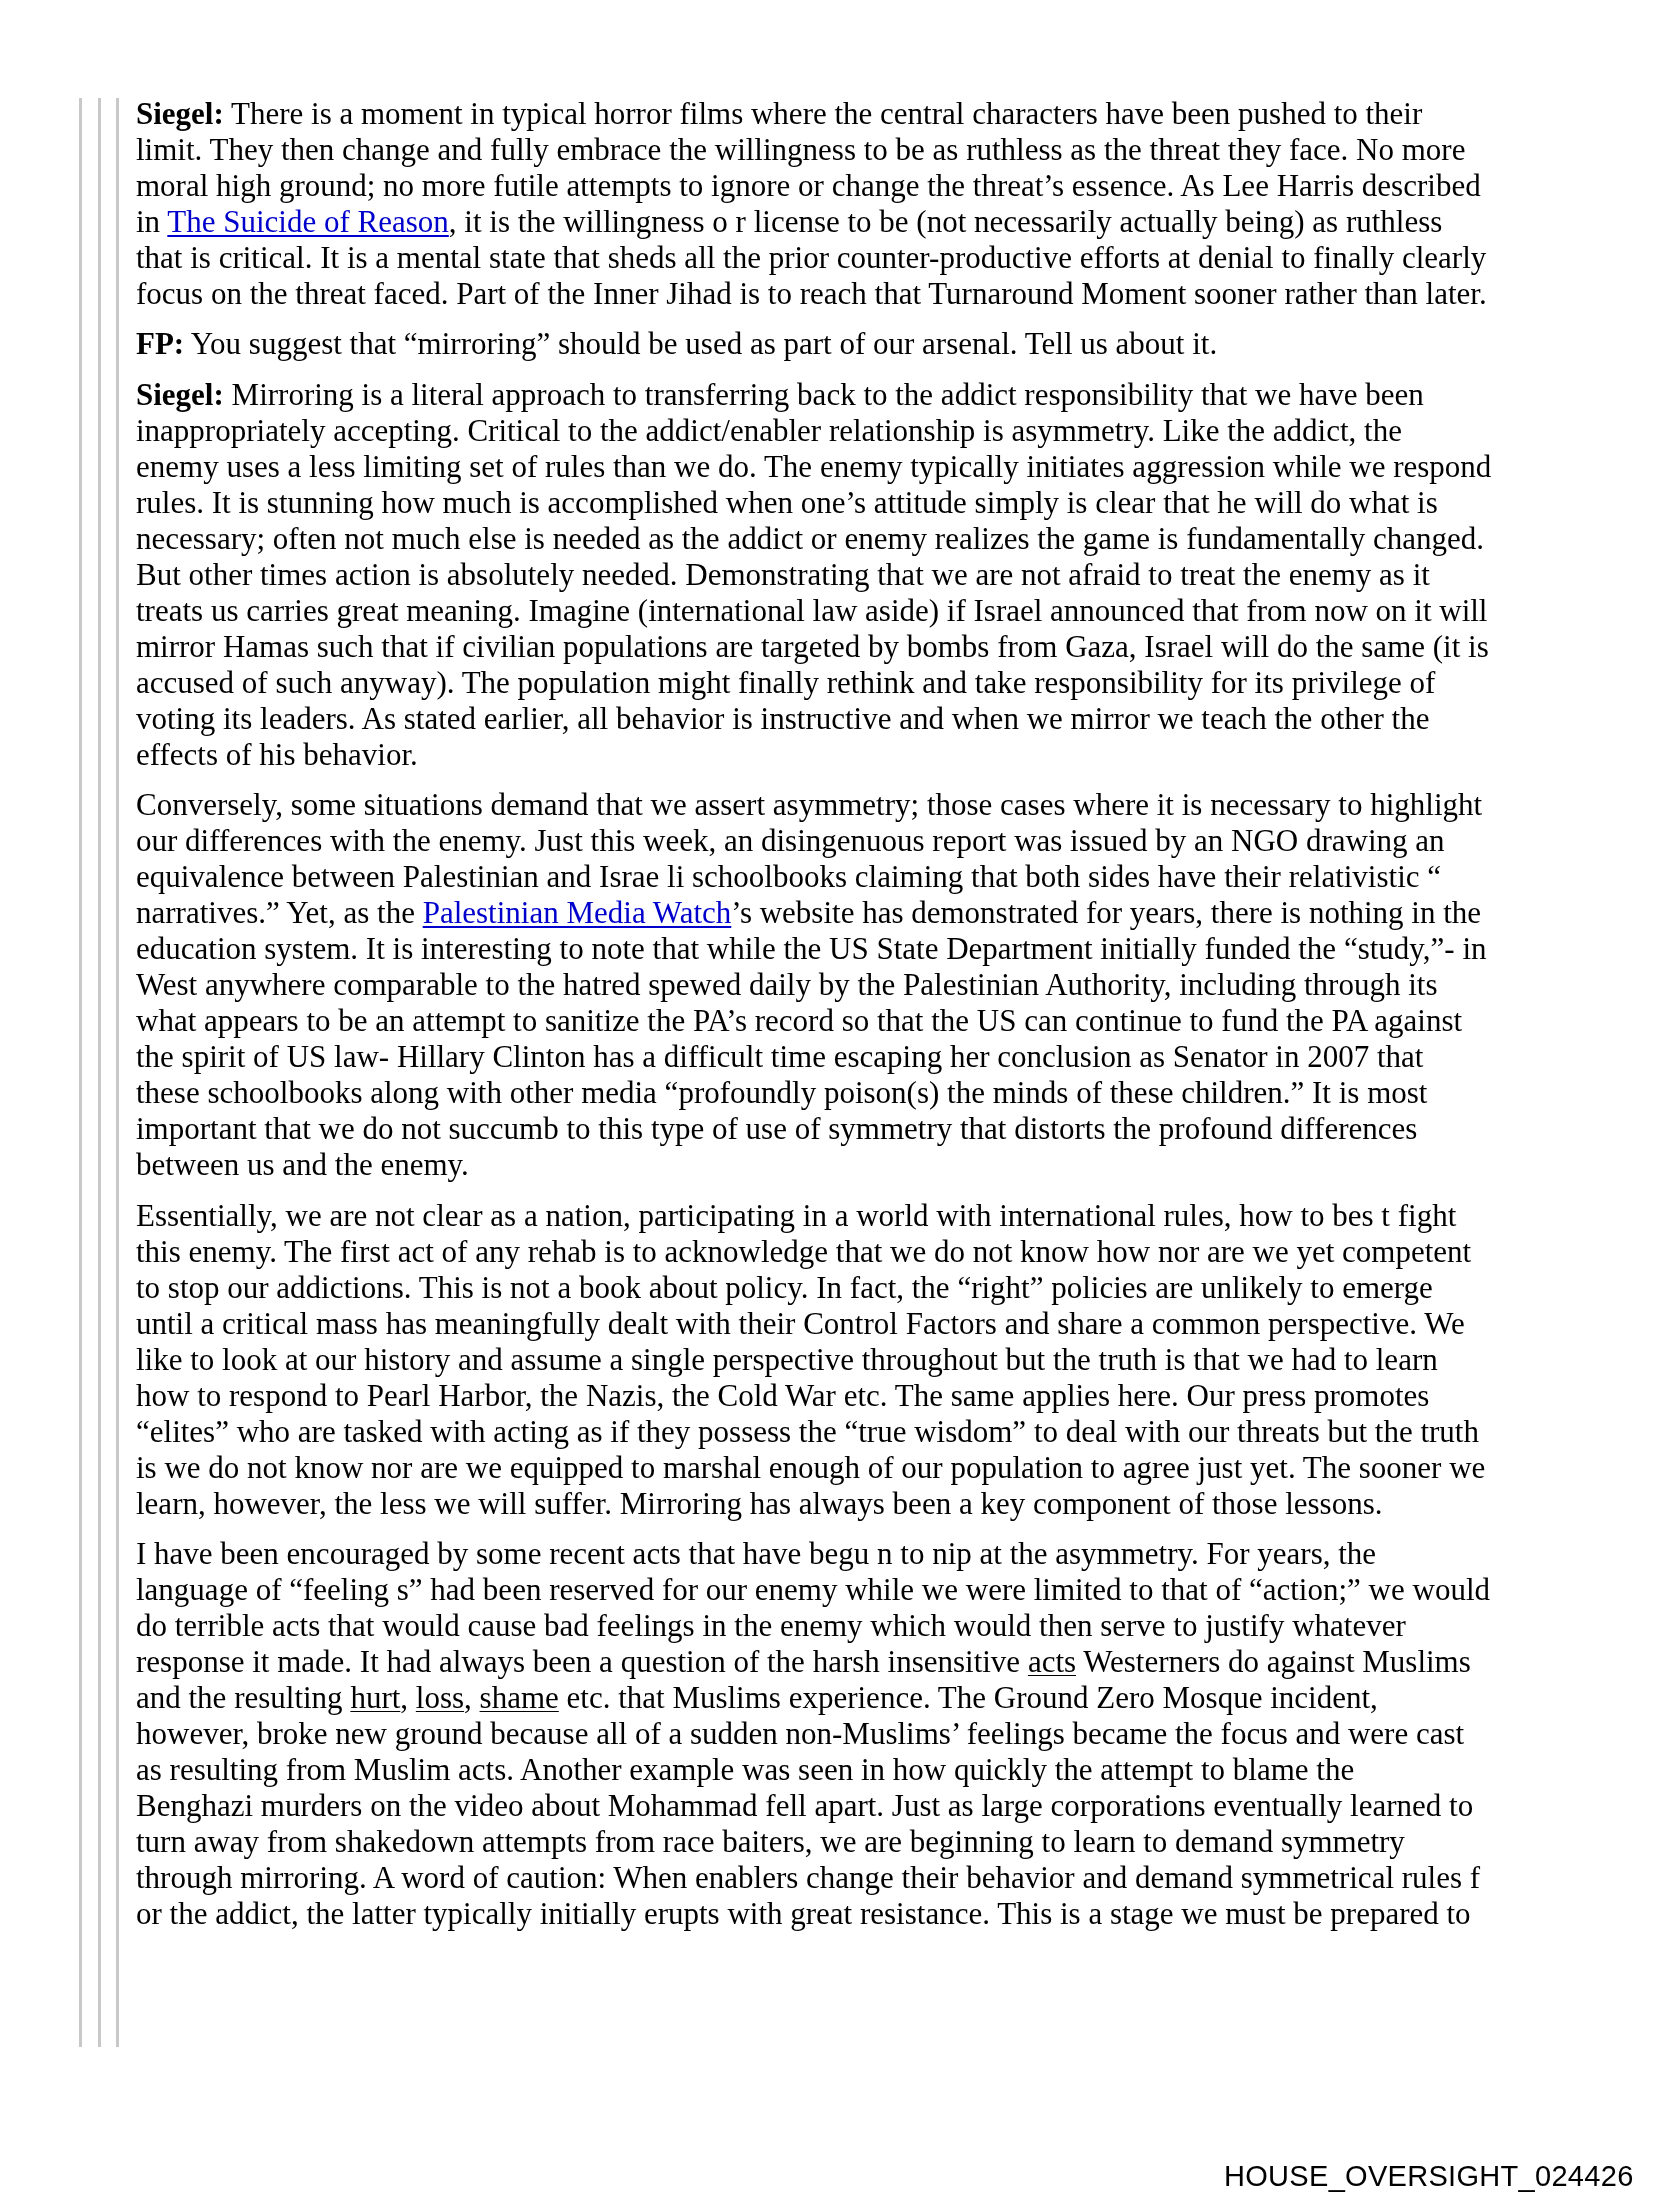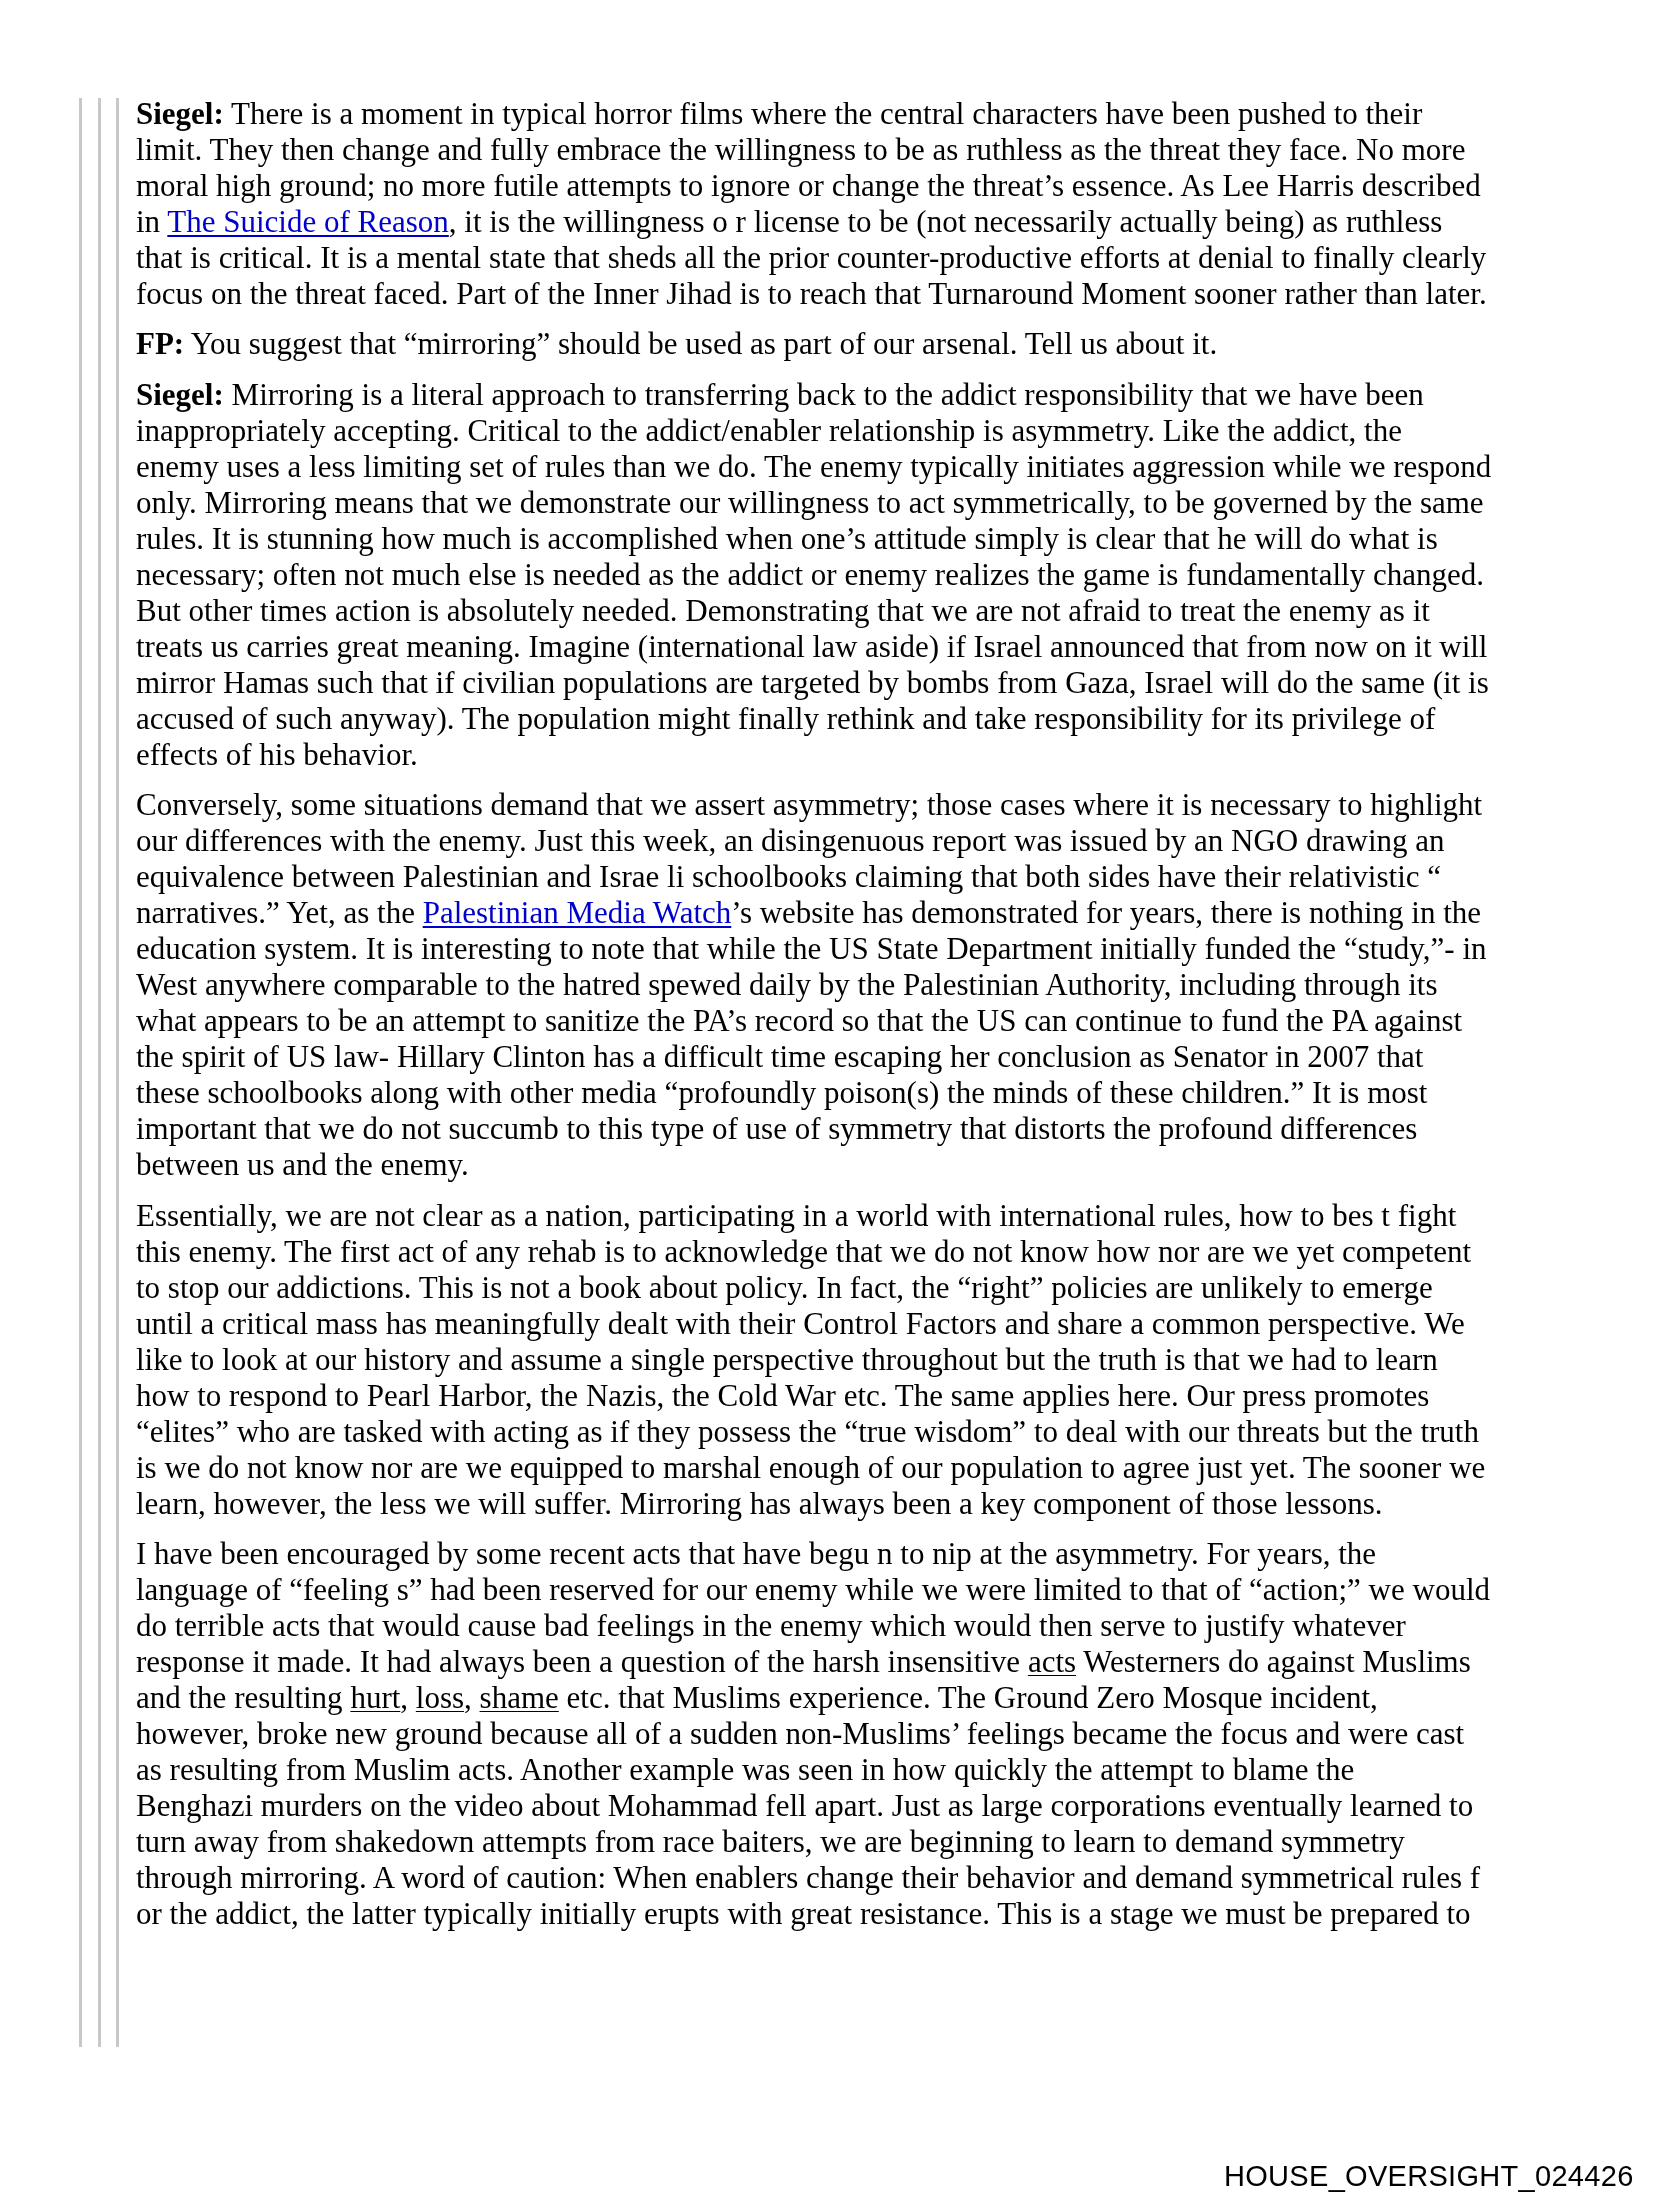--- a/index.html
+++ b/index.html
@@ -84,27 +84,27 @@
   </div>
 
   <div class="para">
     <div class="line"><span class="speaker">FP:</span><span> You suggest that “mirroring” should be used as part of our arsenal. Tell us about it.</span></div>
   </div>
 
   <div class="para">
     <div class="line"><span class="speaker">Siegel:</span><span> Mirroring is a literal approach to transferring back to the addict responsibility that we have been</span></div>
     <div class="line">inappropriately accepting. Critical to the addict/enabler relationship is asymmetry. Like the addict, the</div>
     <div class="line">enemy uses a less limiting set of rules than we do. The enemy typically initiates aggression while we respond</div>
-    <div class="line">only. Mirroring means that we demonstrate our willingness to act symmetrically, to be governed by the same</div>
     <div class="line">rules. It is stunning how much is accomplished when one’s attitude simply is clear that he will do what is</div>
     <div class="line">necessary; often not much else is needed as the addict or enemy realizes the game is fundamentally changed.</div>
     <div class="line">But other times action is absolutely needed. Demonstrating that we are not afraid to treat the enemy as it</div>
     <div class="line">treats us carries great meaning. Imagine (international law aside) if Israel announced that from now on it will</div>
     <div class="line">mirror Hamas such that if civilian populations are targeted by bombs from Gaza, Israel will do the same (it is</div>
     <div class="line">accused of such anyway).  The population might finally rethink and take responsibility for its privilege of</div>
+    <div class="line">voting its leaders. As stated earlier, all behavior is instructive and when we mirror we teach the other the</div>
     <div class="line">effects of his behavior.</div>
   </div>
 
   <div class="para">
     <div class="line">Conversely, some situations demand that we assert asymmetry; those cases where it is necessary to highlight</div>
     <div class="line">our differences with the enemy. Just this week, an disingenuous report was issued by an NGO drawing an</div>
     <div class="line">equivalence between Palestinian and Israe li schoolbooks claiming that both sides have their relativistic “</div>
     <div class="line"><span>narratives.” Yet, as the </span><a class="link" href="#">Palestinian Media Watch</a><span>’s website has demonstrated for years, there is nothing in the</span></div>
     <div class="line">education system. It is interesting to note that while the US State Department initially funded the “study,”- in</div>
     <div class="line">West anywhere comparable to the hatred spewed daily by the Palestinian Authority, including through its</div>

